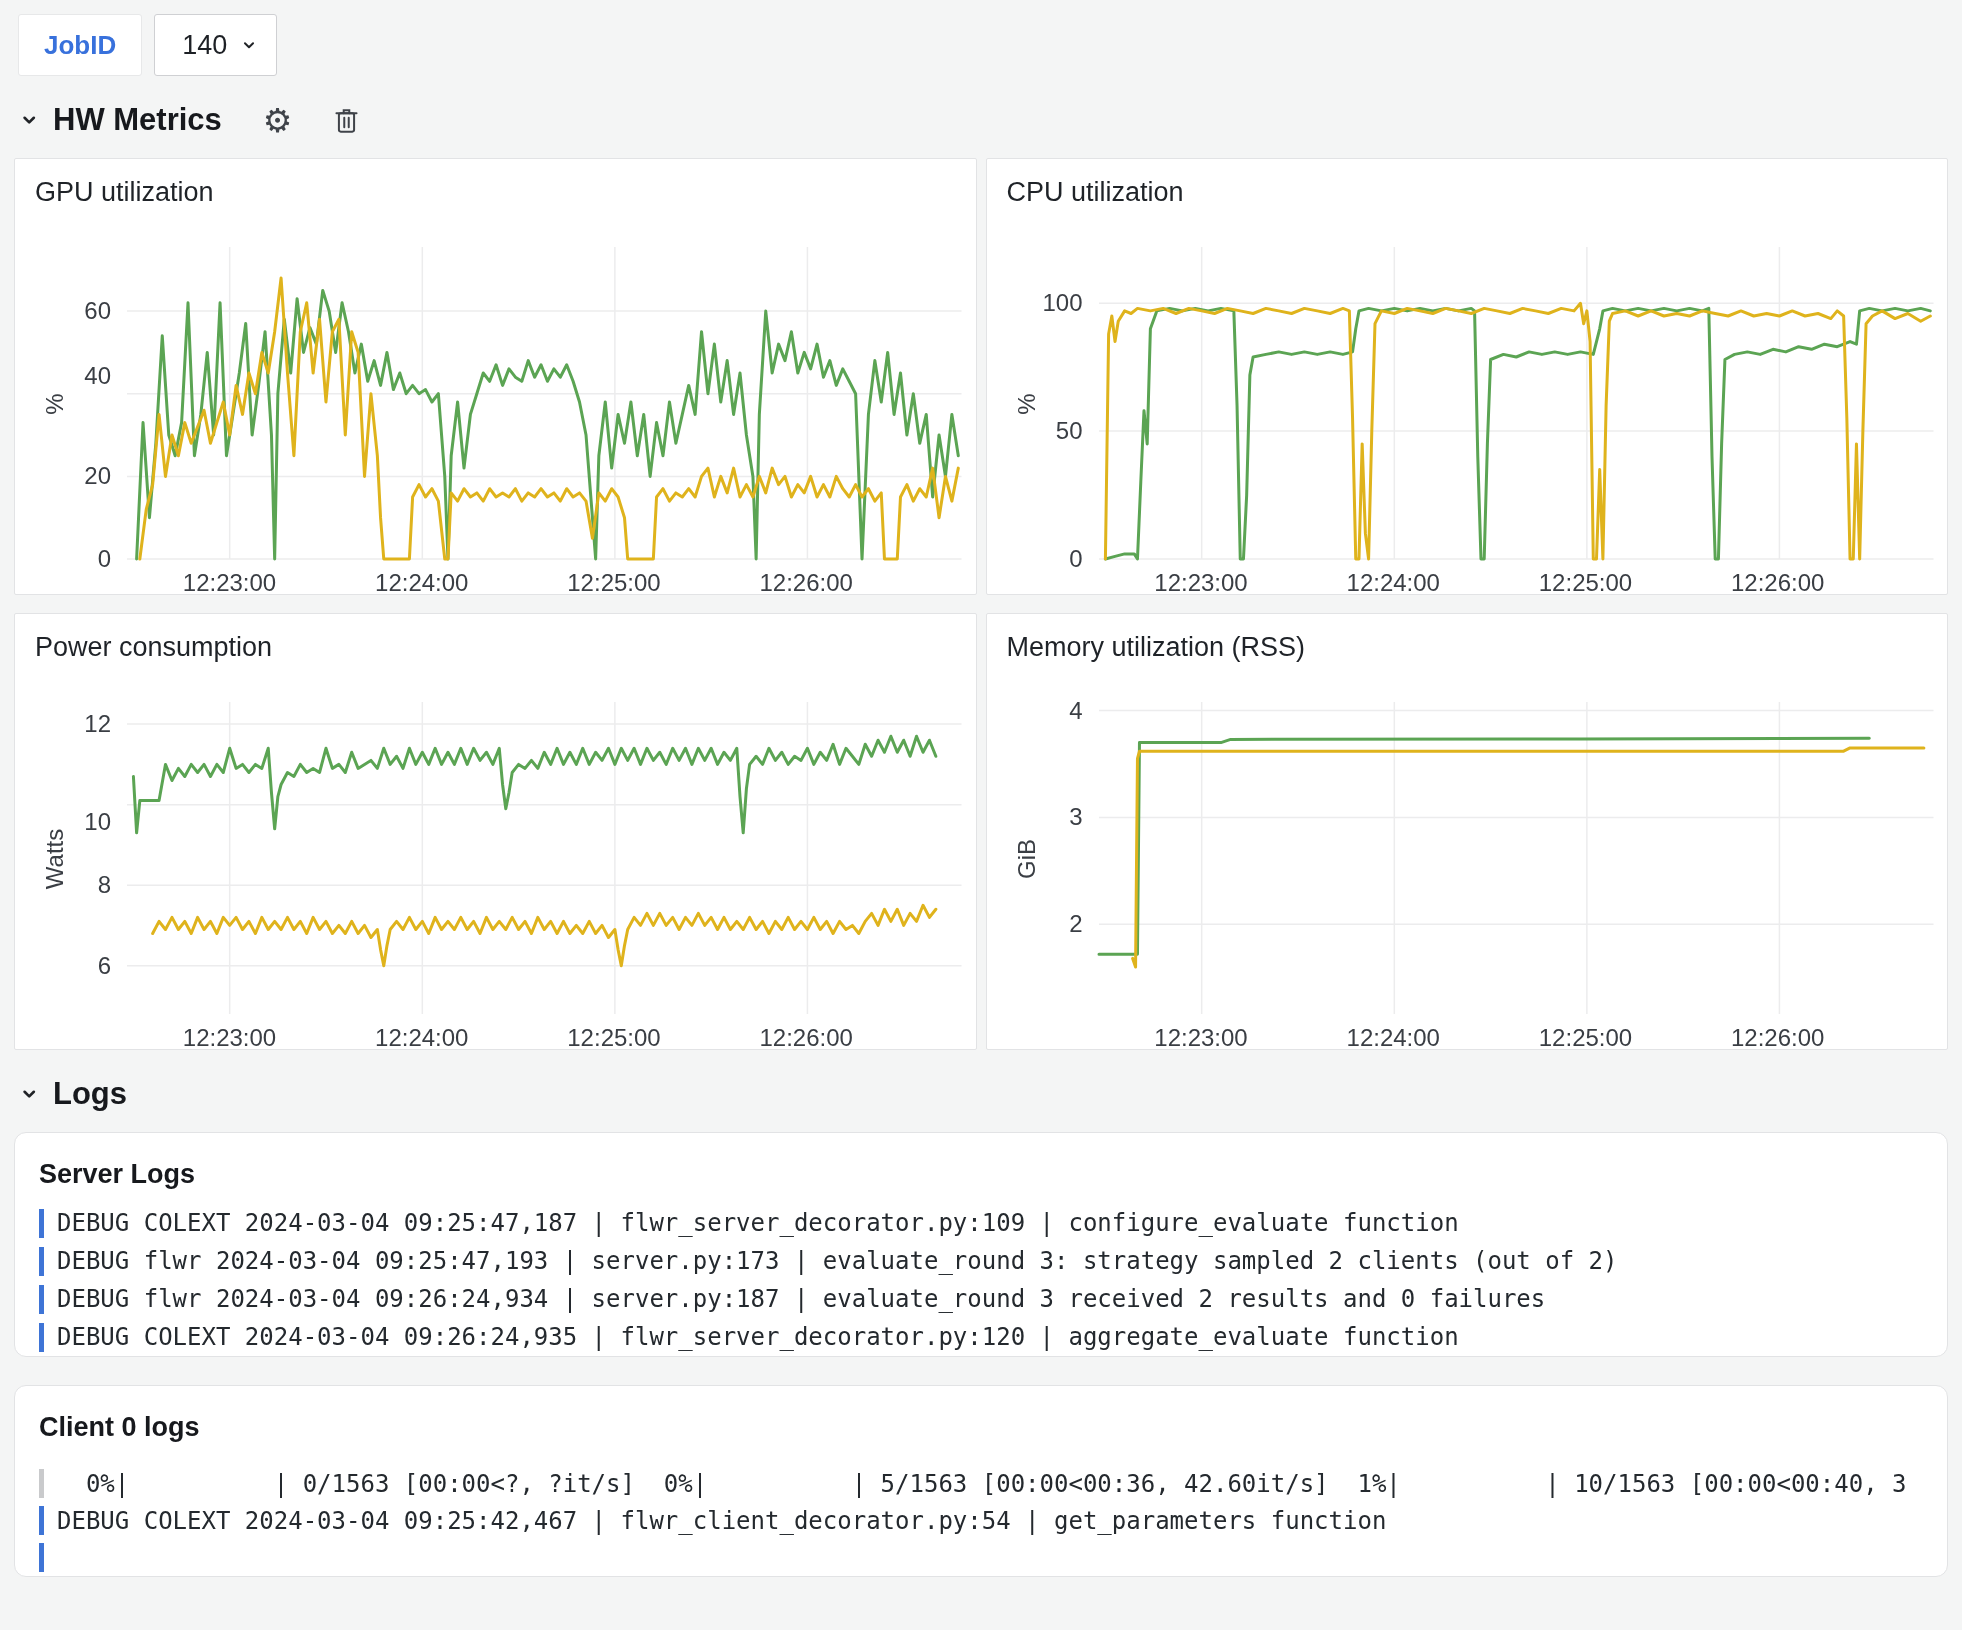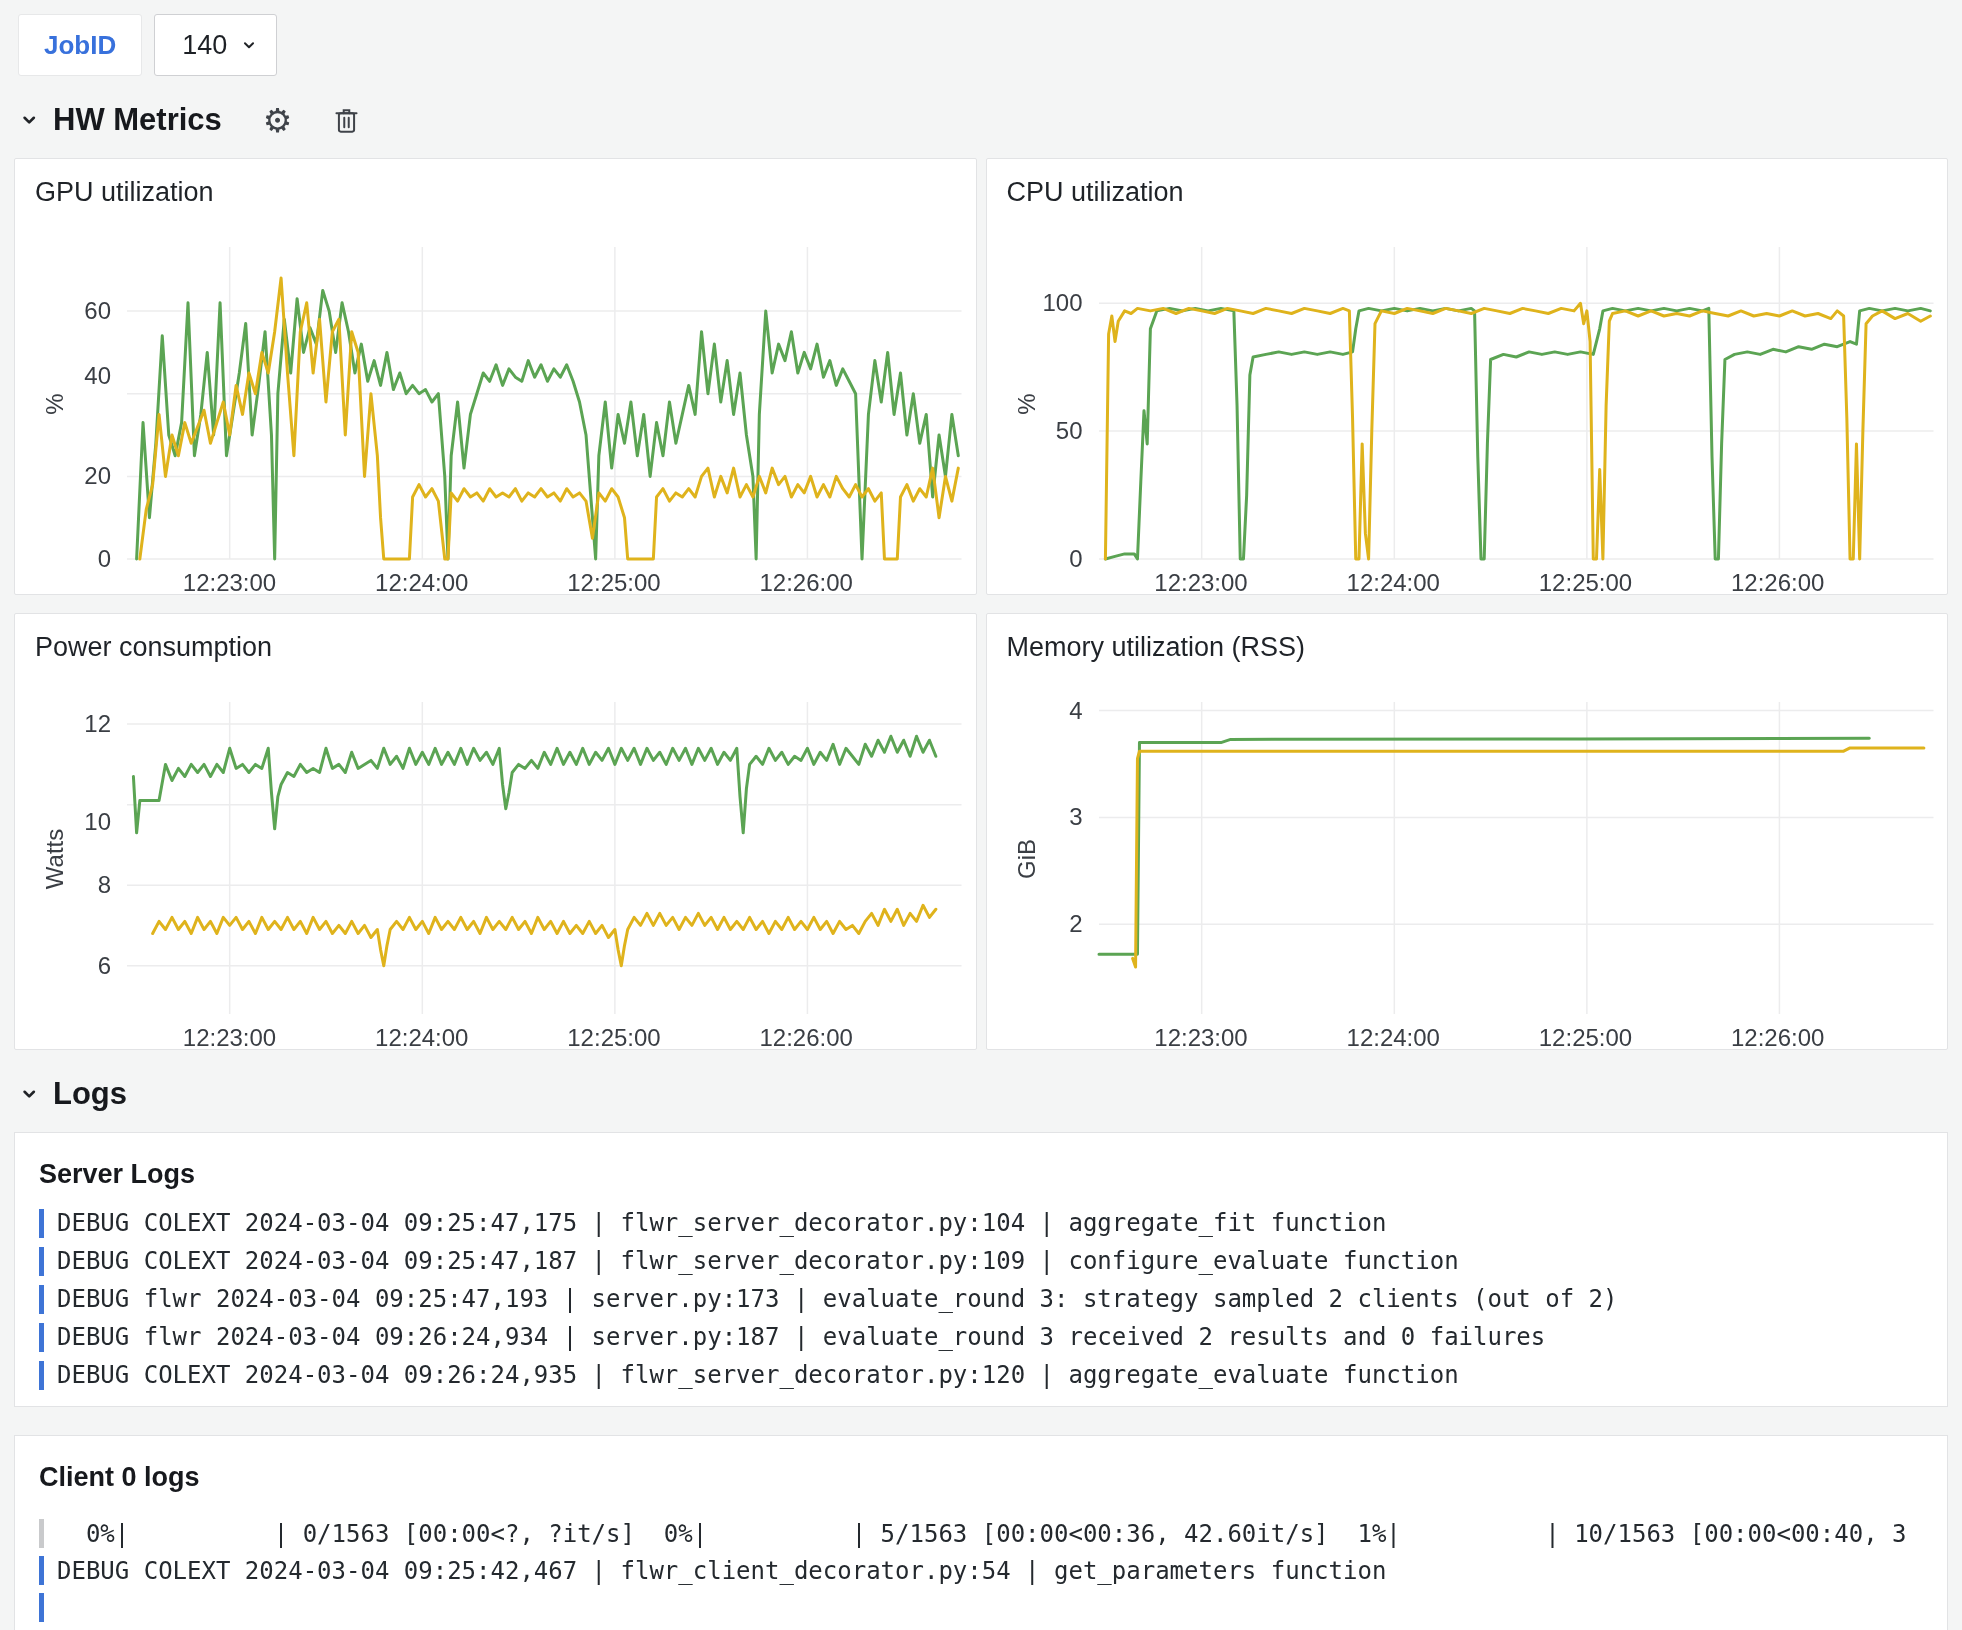--- a/index.html
+++ b/index.html
@@ -24,21 +24,21 @@
   .row { display:grid; grid-template-columns:1fr 1fr; gap:9px; margin:0 14px 18px;text-decoration:underline; }
   .panel { position:relative; height:437px; background:#fff; border:1px solid #E2E3E5; border-radius:2px; }
   .panel-title { position:absolute; top:18px; left:20px; font-size:27px; font-weight:500; color:#1F2328; cursor:pointer; }
   .plot { position:absolute; left:112px; right:14px; top:88px; bottom:35px; }
   .plot svg { position:absolute; inset:0; width:100%; height:100%; overflow:visible; }
   .ylabel { position:absolute; left:40px; top:245px; transform:translate(-50%,-50%) rotate(-90deg); font-size:24px; color:#3A3E44; }
   .ytick { position:absolute; left:0; text-align:right; font-size:24px; line-height:28px; color:#3A3E44; }
   .xtick { position:absolute; width:160px; text-align:center; font-size:24px; color:#3A3E44; }
 
   
-  .log-panel { margin:0 14px 28px; background:#fff; border:1px solid #E2E3E5; border-radius:0; padding:26px 24px 12px; }
+  .log-panel { margin:0 14px 28px; background:#fff; border:1px solid #E2E3E5; border-radius:12px; padding:26px 24px 0; }
   .log-title { font-size:27px; font-weight:700; color:#17191D; margin-bottom:14px; }
   .client-gap { margin-top:22px; }
   .log-line { display:flex; align-items:center; height:38px; font-family:"DejaVu Sans Mono","Liberation Mono",monospace;
               font-size:24px; color:#24292E; white-space:pre; overflow:hidden; }
   .client .log-line { height:37px; }
   .log-bar { flex:0 0 5px; height:29px; margin-right:13px; }
   .log-bar.blue { background:#3E74D6; }
   .log-bar.gray { background:#C9CACC; }
 </style>
 </head>
@@ -201,21 +201,20 @@
     <svg width="22" height="22" viewBox="0 0 20 20">
         <path d="M6 8l4.2 4.2L14.4 8" fill="none" stroke="#202327" stroke-width="2.4" stroke-linecap="round" stroke-linejoin="round"></path>
       </svg>
   </span>
   <span class="section-title">Logs</span>
 </div>
 
 <div class="log-panel">
   <div class="log-title">Server Logs</div>
   <div>
-      <div class="log-line"><span class="log-bar blue"></span><span class="log-text">DEBUG COLEXT 2024-03-04 09:25:47,175 | flwr_server_decorator.py:104 | aggregate_fit function</span></div>
       <div class="log-line"><span class="log-bar blue"></span><span class="log-text">DEBUG COLEXT 2024-03-04 09:25:47,187 | flwr_server_decorator.py:109 | configure_evaluate function</span></div>
       <div class="log-line"><span class="log-bar blue"></span><span class="log-text">DEBUG flwr 2024-03-04 09:25:47,193 | server.py:173 | evaluate_round 3: strategy sampled 2 clients (out of 2)</span></div>
       <div class="log-line"><span class="log-bar blue"></span><span class="log-text">DEBUG flwr 2024-03-04 09:26:24,934 | server.py:187 | evaluate_round 3 received 2 results and 0 failures</span></div>
       <div class="log-line"><span class="log-bar blue"></span><span class="log-text">DEBUG COLEXT 2024-03-04 09:26:24,935 | flwr_server_decorator.py:120 | aggregate_evaluate function</span></div>
     </div>
 </div>
 
 <div class="log-panel client">
   <div class="log-title">Client 0 logs</div>
   <div class="client-gap">

